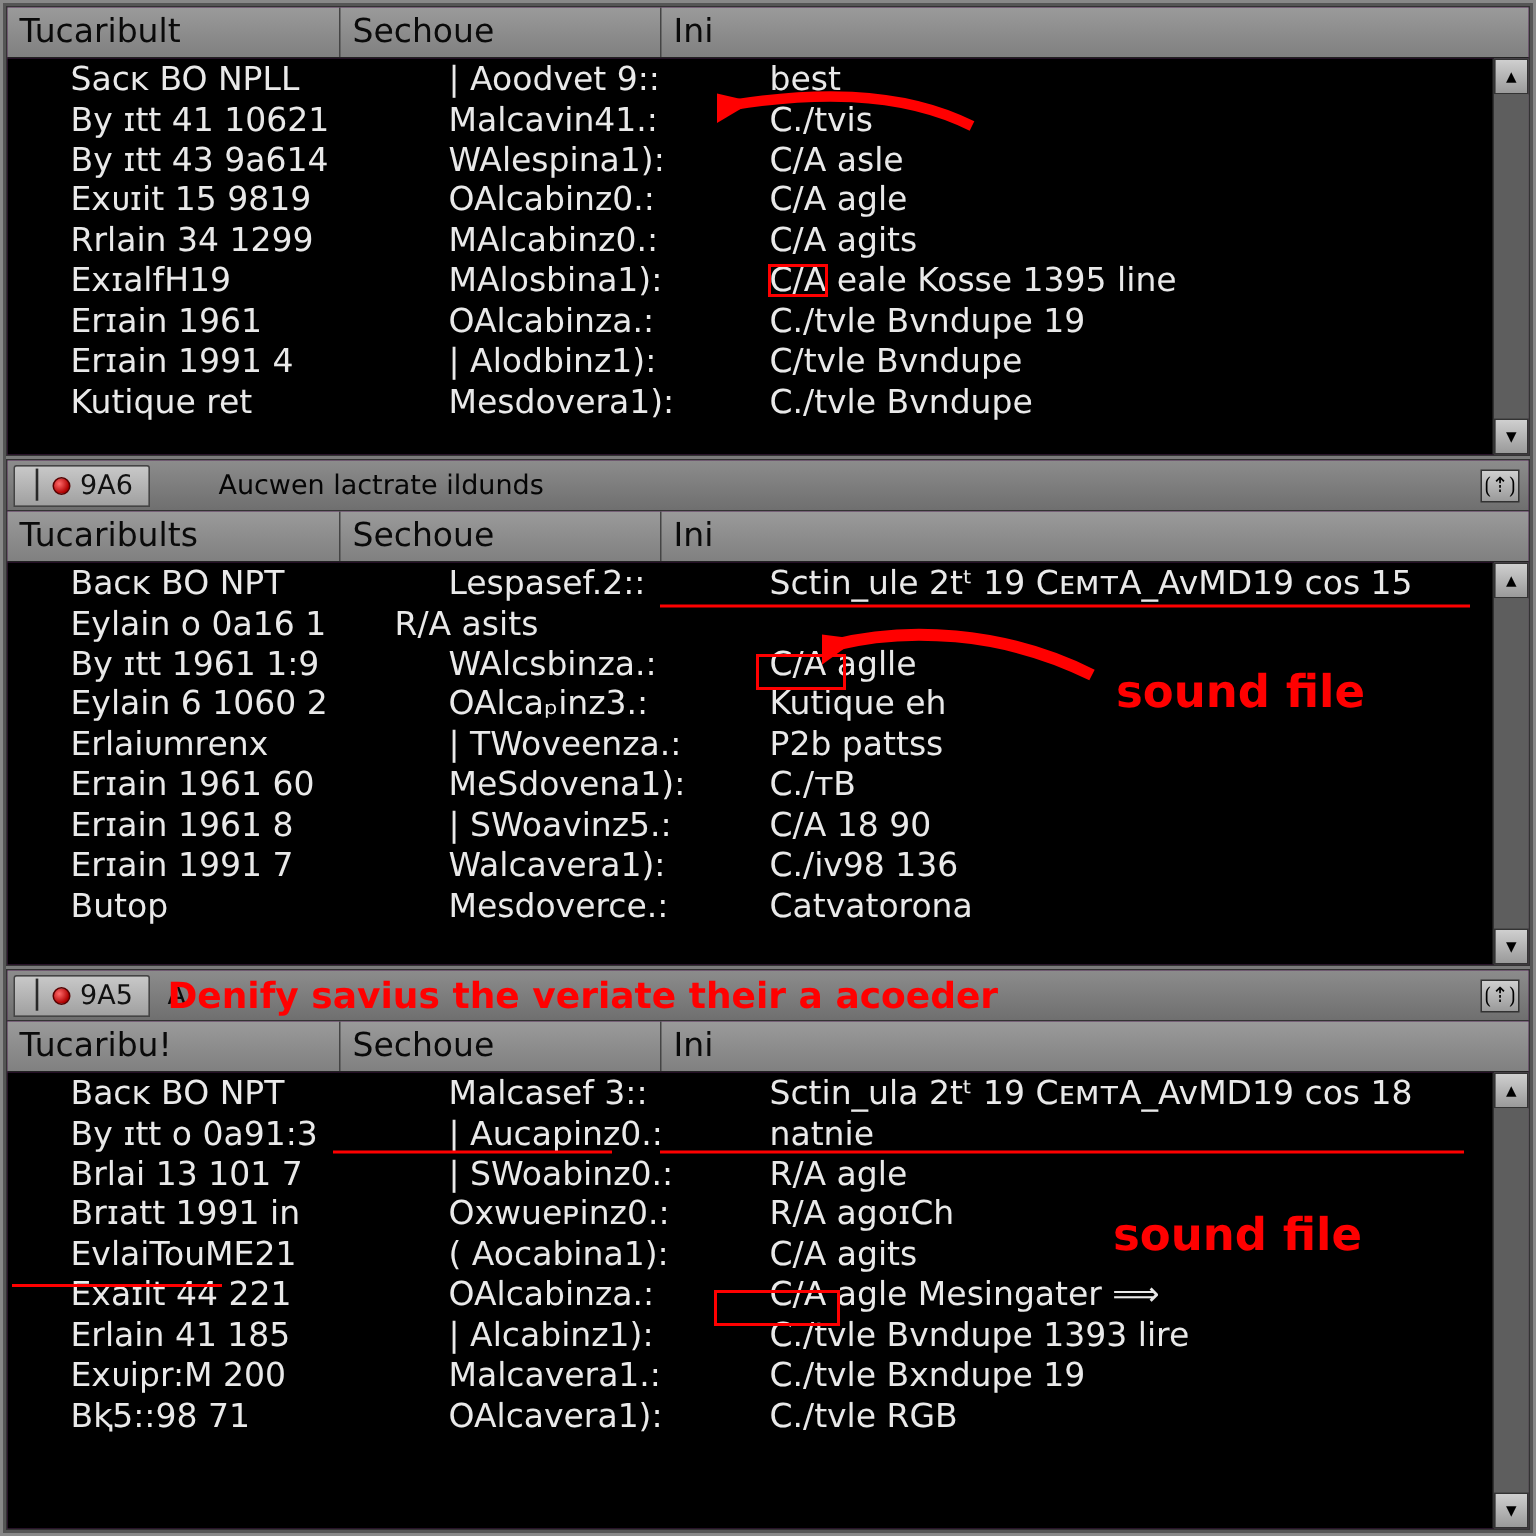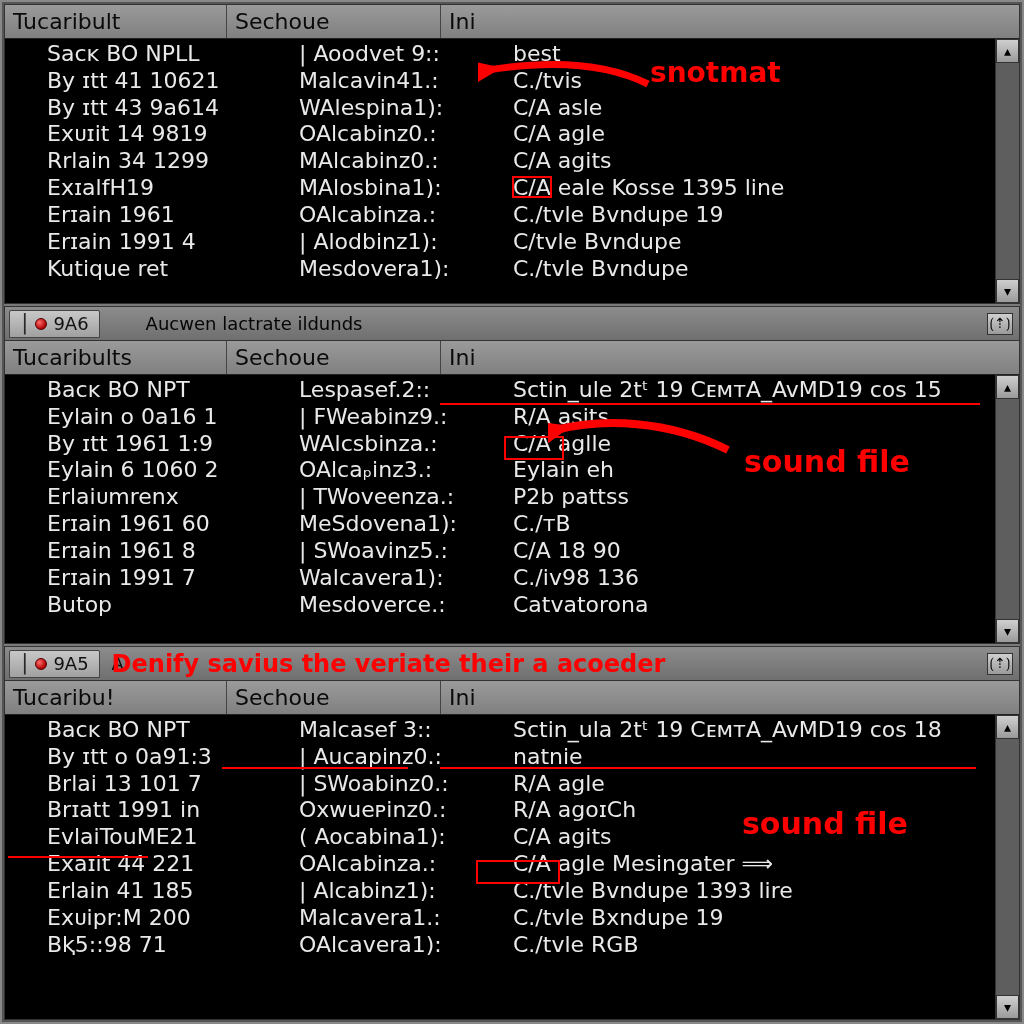--- a/index.html
+++ b/index.html
@@ -183,21 +183,21 @@
             <div class="c1">By ɪtt 41 10621</div>
             <div class="c2">Malcavin41.:</div>
             <div class="c3">C./tvis</div>
           </div>
           <div class="row">
             <div class="c1">By ɪtt 43 9a614</div>
             <div class="c2">WAlespina1):</div>
             <div class="c3">C/A asle</div>
           </div>
           <div class="row">
-            <div class="c1">Exᴜɪit 14 9819</div>
+            <div class="c1">Exᴜɪit 15 9819</div>
             <div class="c2">OAlcabinz0.:</div>
             <div class="c3">C/A agle</div>
           </div>
           <div class="row">
             <div class="c1">Rrlain 34 1299</div>
             <div class="c2">MAlcabinz0.:</div>
             <div class="c3">C/A agits</div>
           </div>
           <div class="row">
             <div class="c1">ExɪalfH19</div>
@@ -245,32 +245,31 @@
     </div>
     <div class="list-wrap">
       <div class="list" id="list2">
           <div class="row">
             <div class="c1">Bacᴋ BO NPT</div>
             <div class="c2">Lespasef.2::</div>
             <div class="c3">Sctin_ule 2tᵗ 19 CᴇᴍᴛA_AvMD19 cos 15</div>
           </div>
           <div class="row">
             <div class="c1">Eylain o 0a16 1</div>
-            <div class="c2">| FWeabinz9.:</div>
             <div class="c3">R/A asits</div>
           </div>
           <div class="row">
             <div class="c1">By ɪtt 1961 1:9</div>
             <div class="c2">WAlcsbinza.:</div>
             <div class="c3">C/A aglle</div>
           </div>
           <div class="row">
             <div class="c1">Eylain 6 1060 2</div>
             <div class="c2">OAlcaₚinz3.:</div>
-            <div class="c3">Eylain eh</div>
+            <div class="c3">Kutique eh</div>
           </div>
           <div class="row">
             <div class="c1">Erlaiᴜmrenx</div>
             <div class="c2">| TWoveenza.:</div>
             <div class="c3">P2b pattss</div>
           </div>
           <div class="row">
             <div class="c1">Erɪain 1961 60</div>
             <div class="c2">MeSdovena1):</div>
             <div class="c3">C./ᴛB</div>
@@ -377,21 +376,20 @@
 
 <svg class="arrow" style="left:478px;top:44px" width="180" height="60">
   <defs>
       <marker id="ah1" markerWidth="12" markerHeight="12" refX="2" refY="4" orient="auto">
         <path d="M10,0 L0,4 L10,8 Z" fill="#ff0000"></path>
       </marker>
     </defs>
   <path d="M170,40 C120,15 60,18 10,26" stroke="#ff0000" stroke-width="7" fill="none" marker-end="url(#ah1)"></path>
 </svg>
 <div class="anno" style="left:650px;top:58px">
-  <div>snotmat</div>
 </div>
 <div class="redbox" style="left:512px;top:176px;width:40px;height:22px"></div>
 
 <div class="redline" style="left:440px;top:403px;width:540px"></div>
 <div class="redbox" style="left:504px;top:436px;width:60px;height:24px"></div>
 <svg class="arrow" style="left:548px;top:400px" width="190" height="70">
   <defs>
       <marker id="ah2" markerWidth="12" markerHeight="12" refX="2" refY="4" orient="auto">
         <path d="M10,0 L0,4 L10,8 Z" fill="#ff0000"></path>
       </marker>

